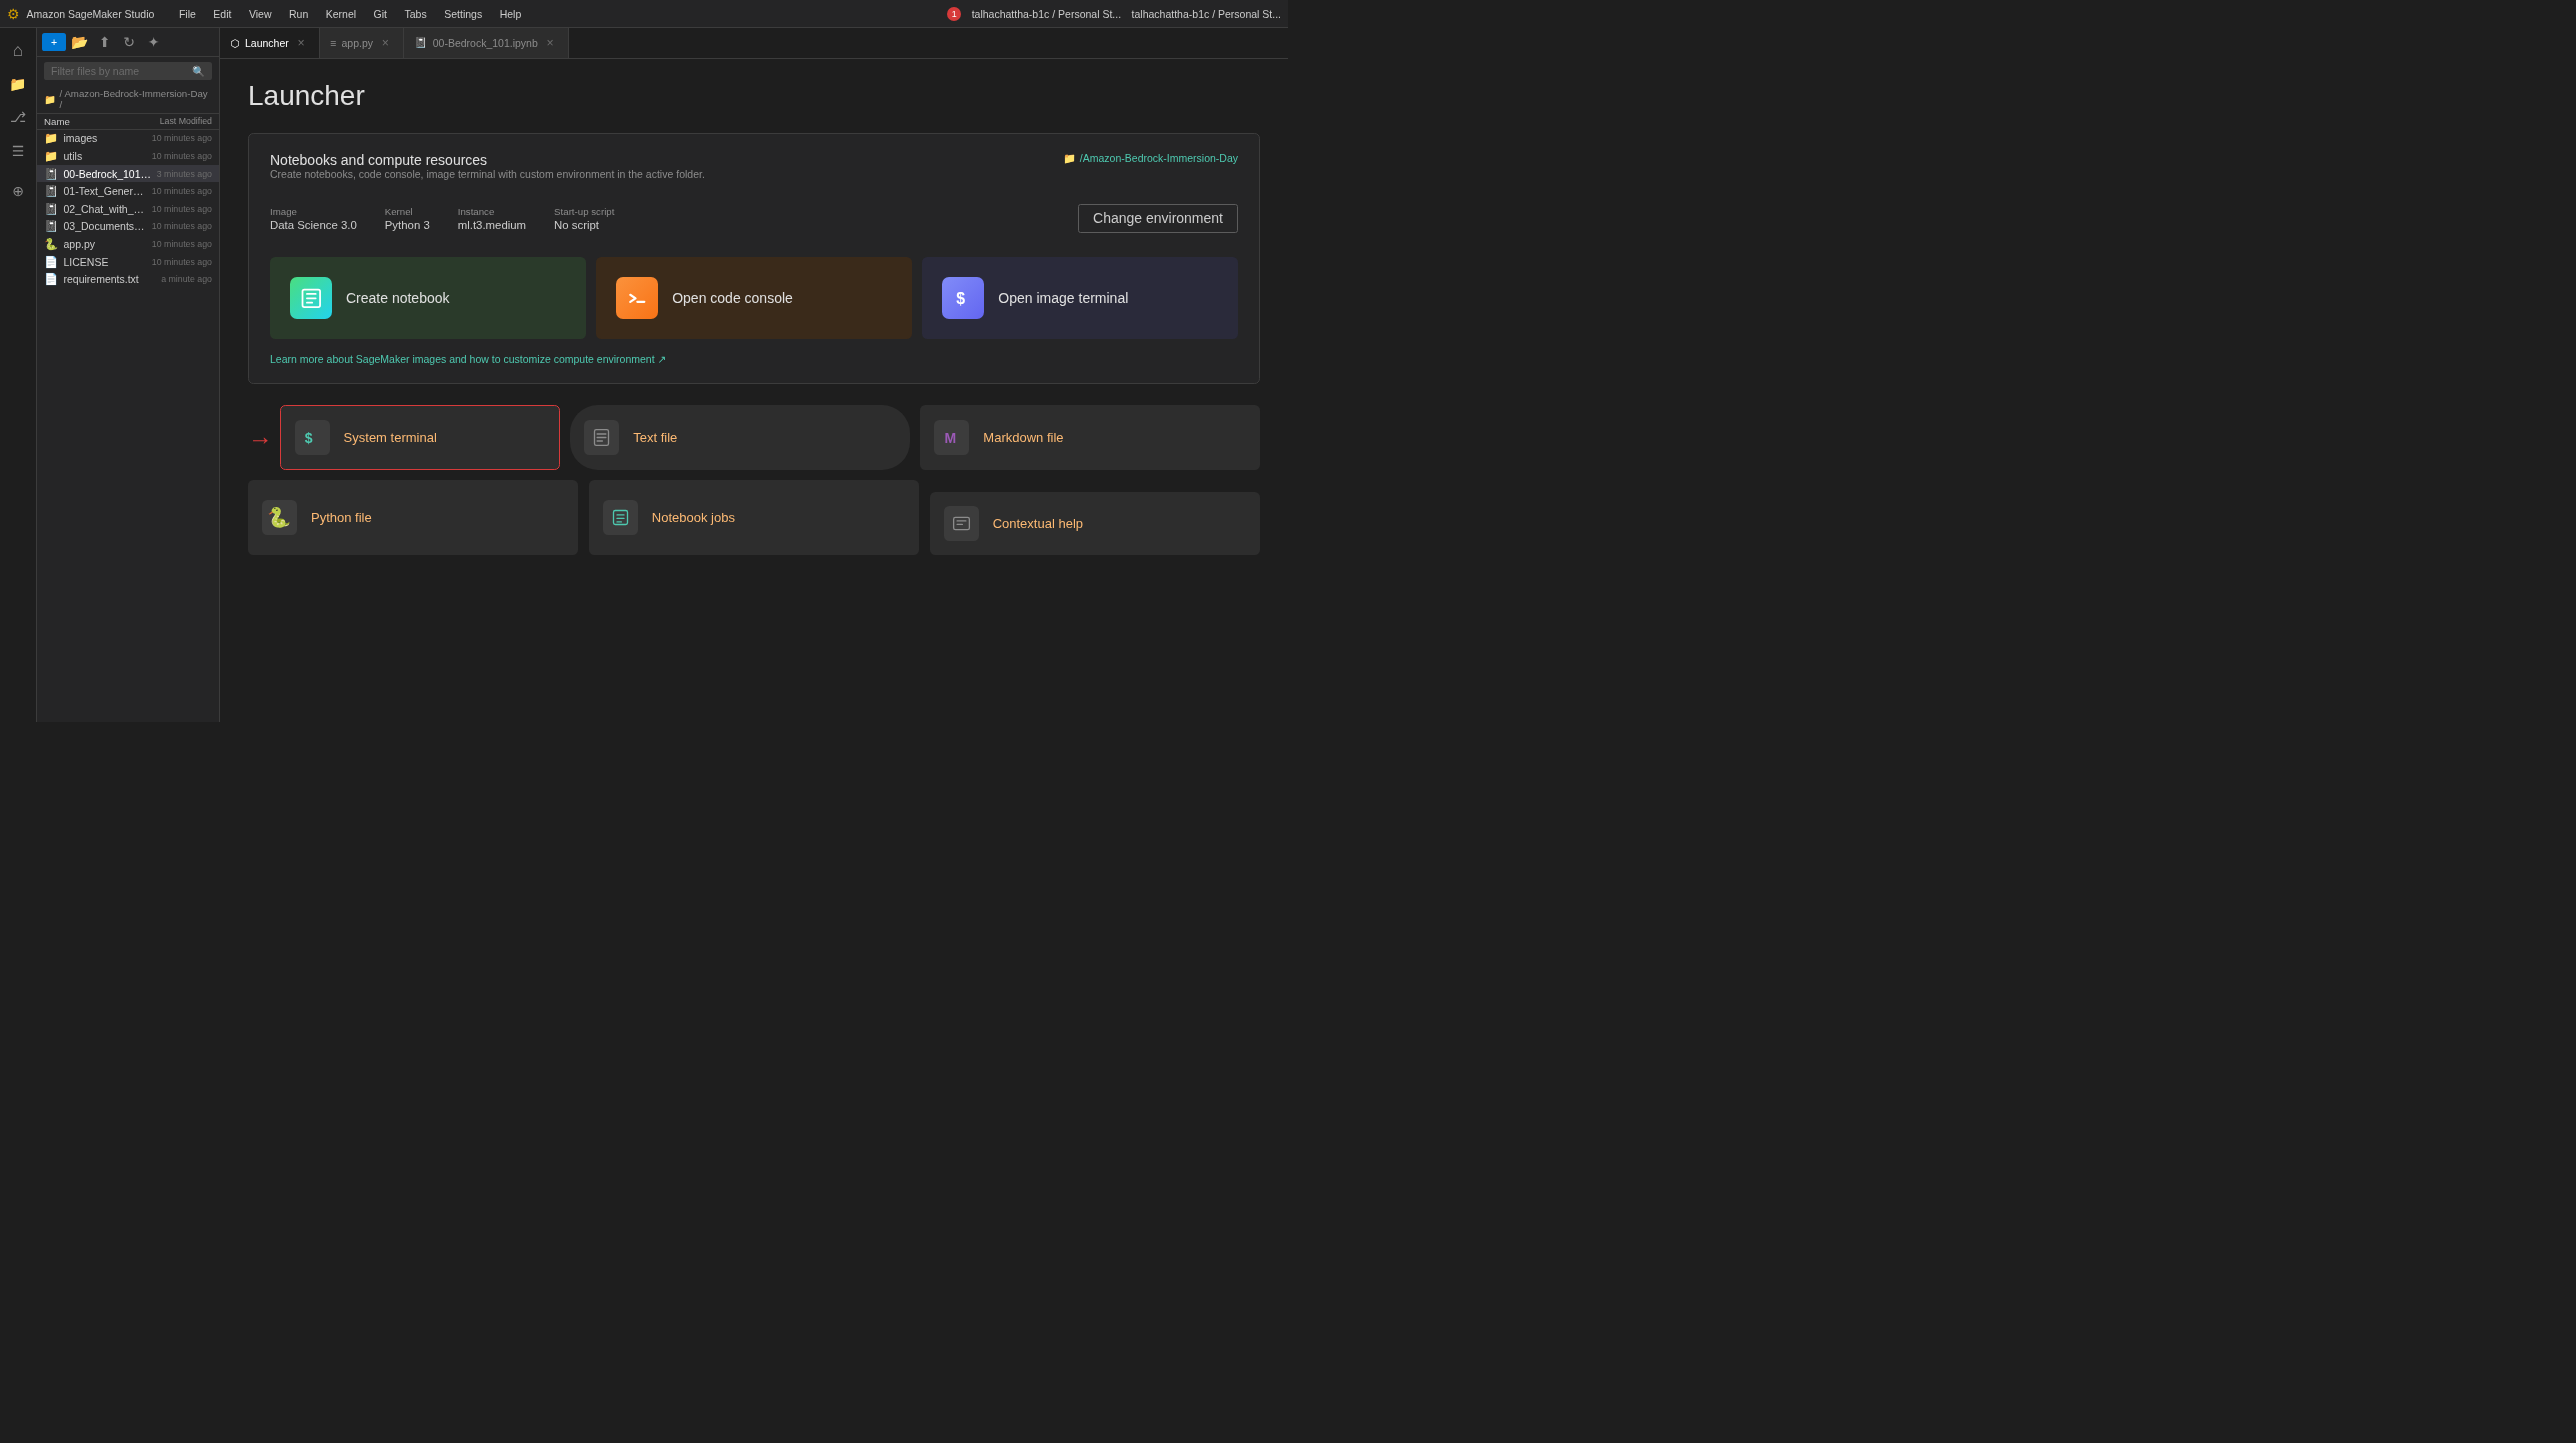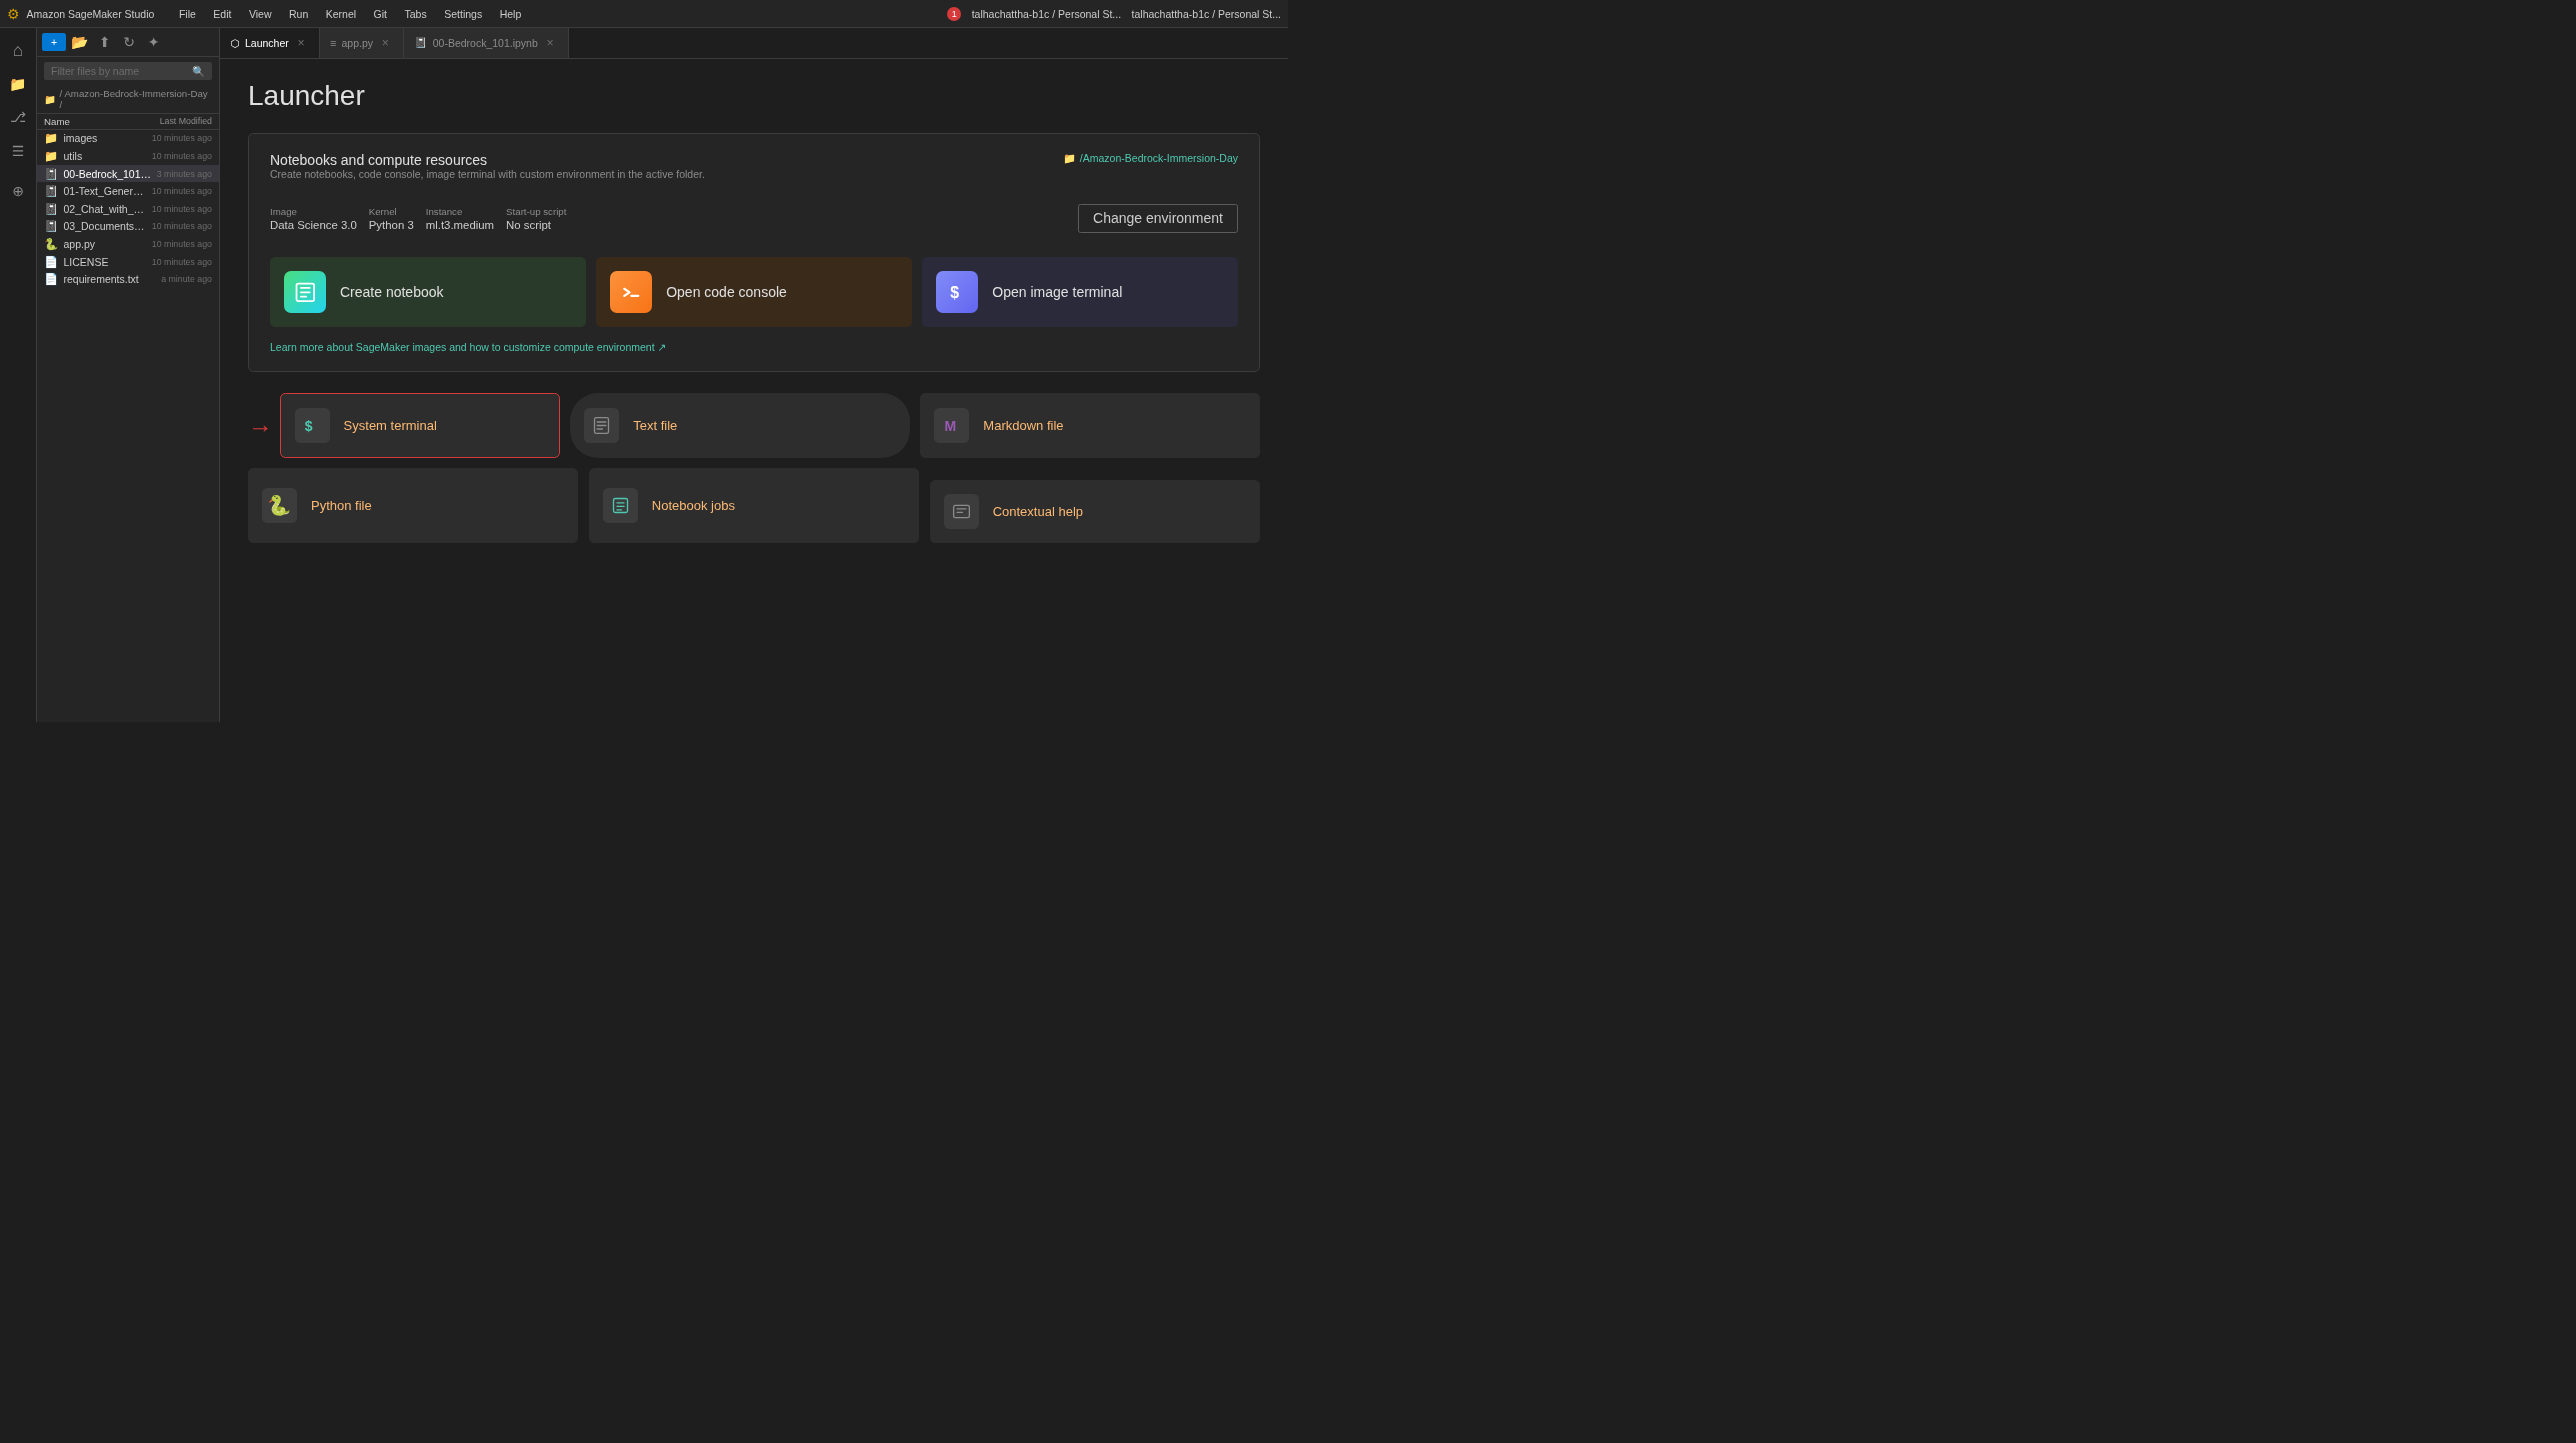--- a/index.html
+++ b/index.html
@@ -263,21 +263,21 @@
     .section-subtitle {
       font-size: 10.5px;
       color: #8c8c8c;
       margin-bottom: 14px;
     }
 
     
     .env-row {
       display: flex;
       align-items: center;
-      gap: 12px;
+      gap: 28px;
       margin-bottom: 17.6px;
       padding: 7px 0;
     }
     .env-item {}
     .env-label { font-size: 9.7px; color: #8c8c8c; margin-bottom: 1.8px; }
     .env-value { font-size: 11.4px; color: #cccccc; font-weight: 500; }
     .change-env-btn {
       margin-left: auto;
       background: transparent;
       border: 0.9px solid #5c5c5c;
@@ -292,21 +292,21 @@
     .action-grid {
       display: flex;
       gap: 10.5px;
       margin-bottom: 14px;
     }
     .action-card {
       flex: 1;
       display: flex;
       align-items: center;
       gap: 14px;
-      padding: 14px;
+      padding: 20px;
       border-radius: 5.3px;
       cursor: pointer;
       min-height: 63px;
     }
     .action-card.notebook { background: #2a3a2a; }
     .action-card.console { background: #3a2a1a; }
     .action-card.image-terminal { background: #2a2a3a; }
 
     .action-icon-box {
       width: 42px;

